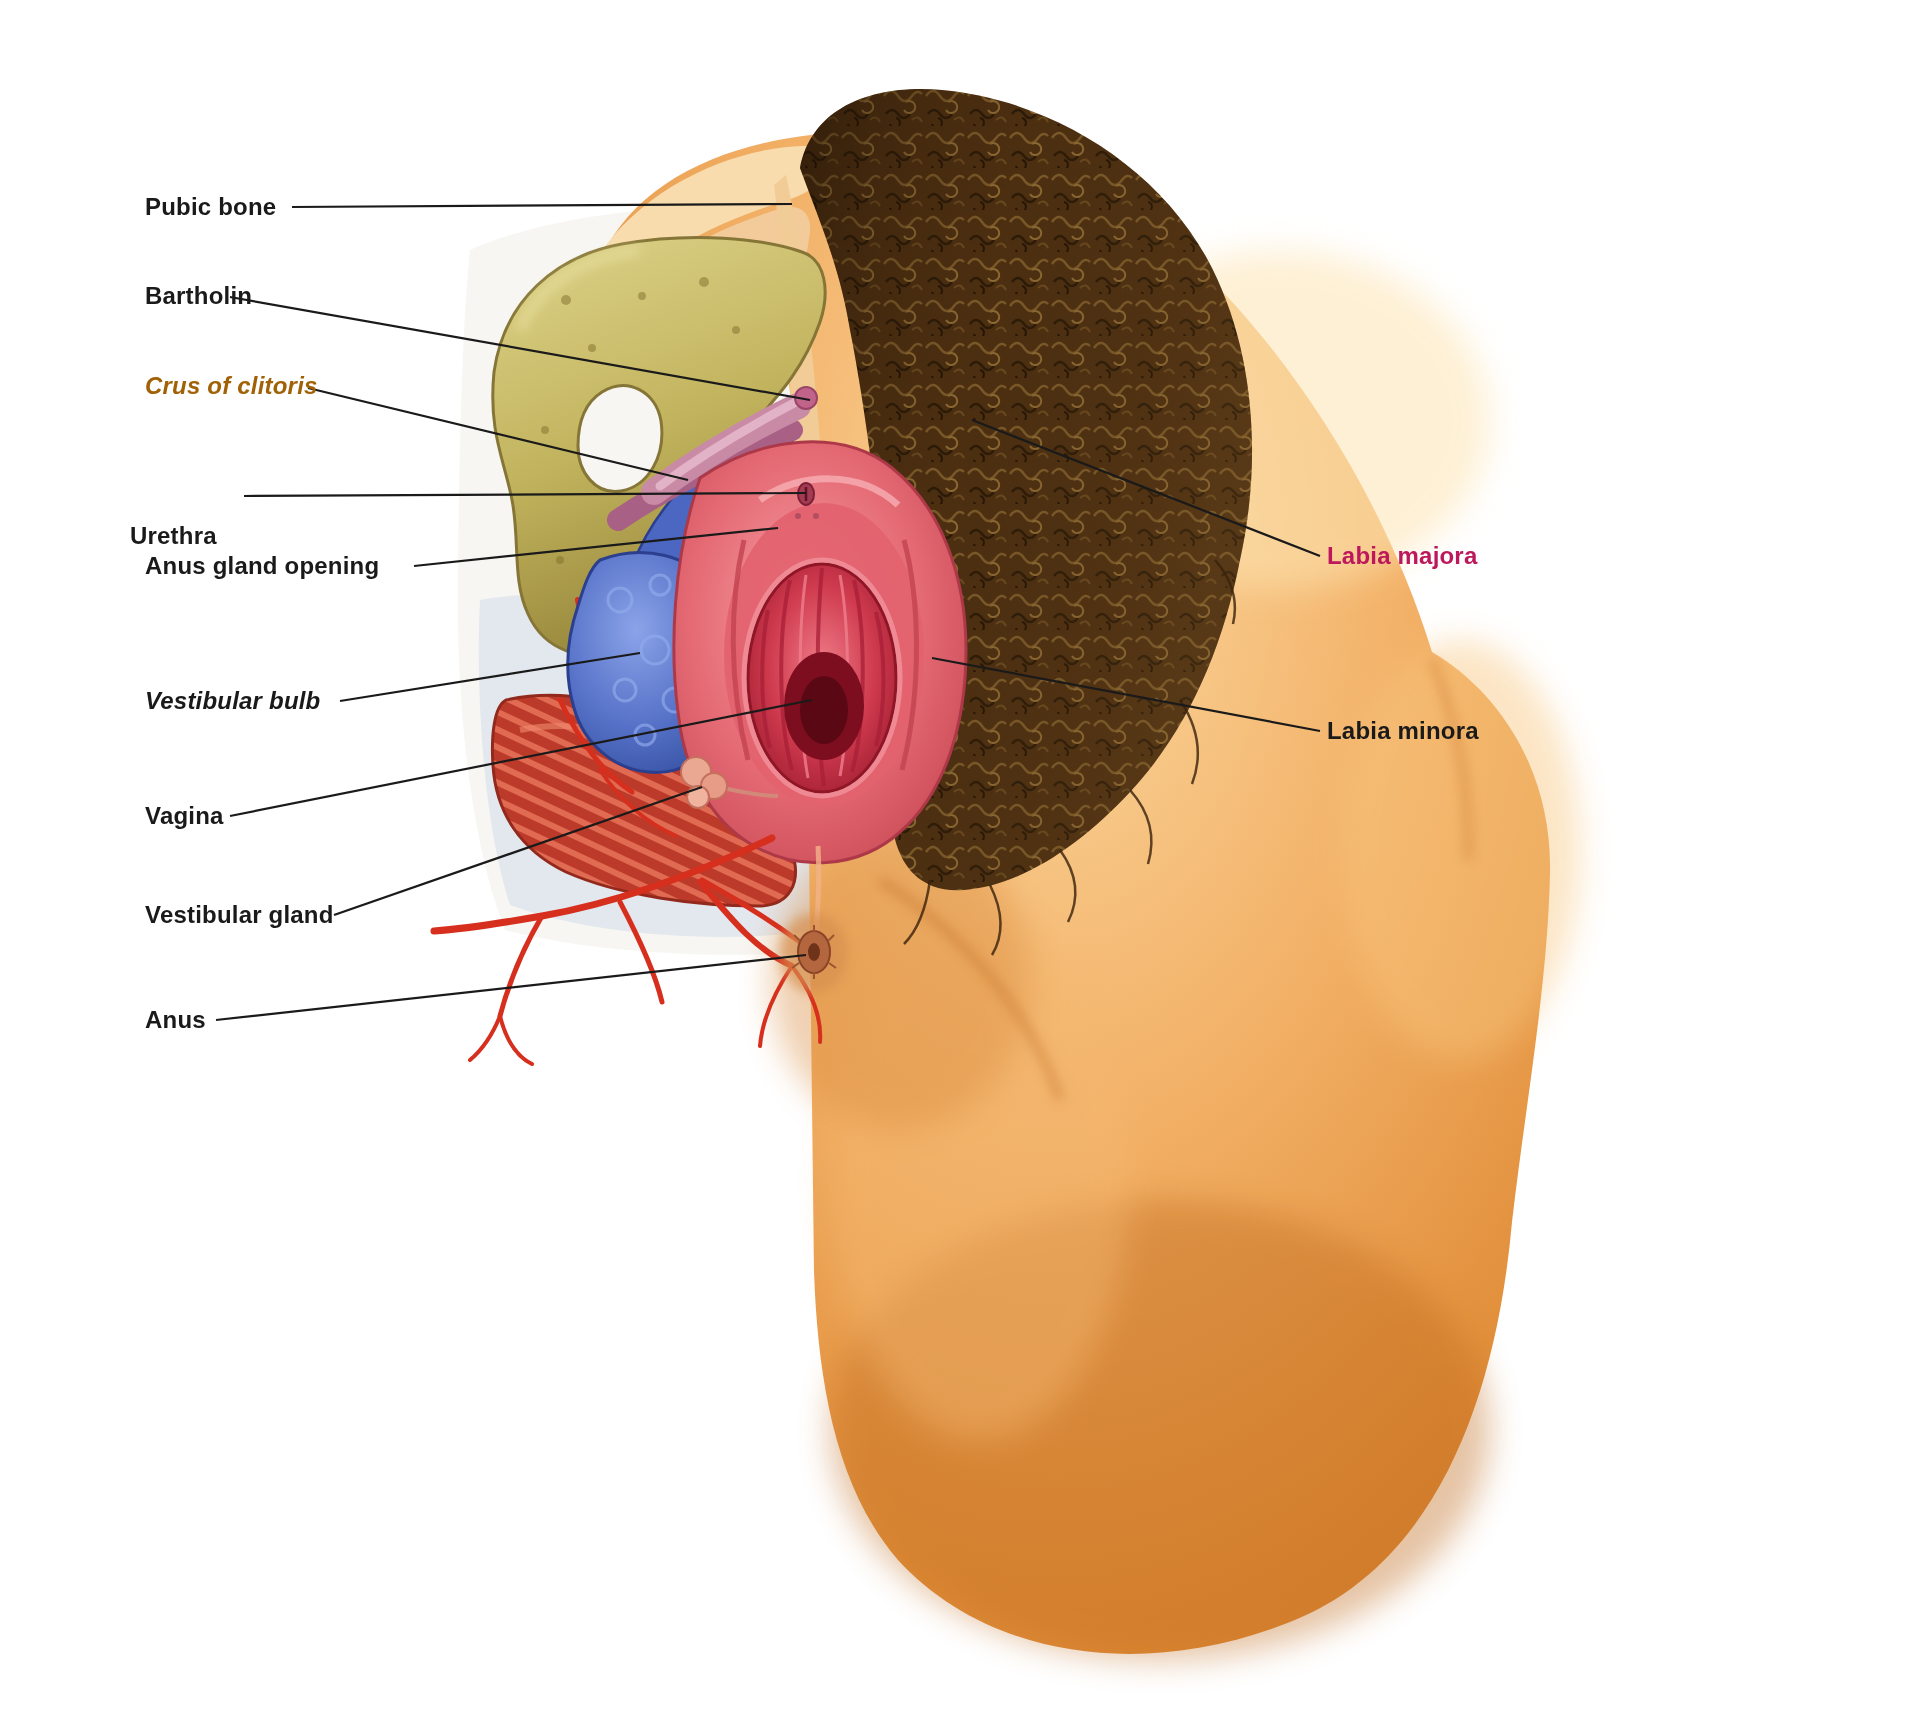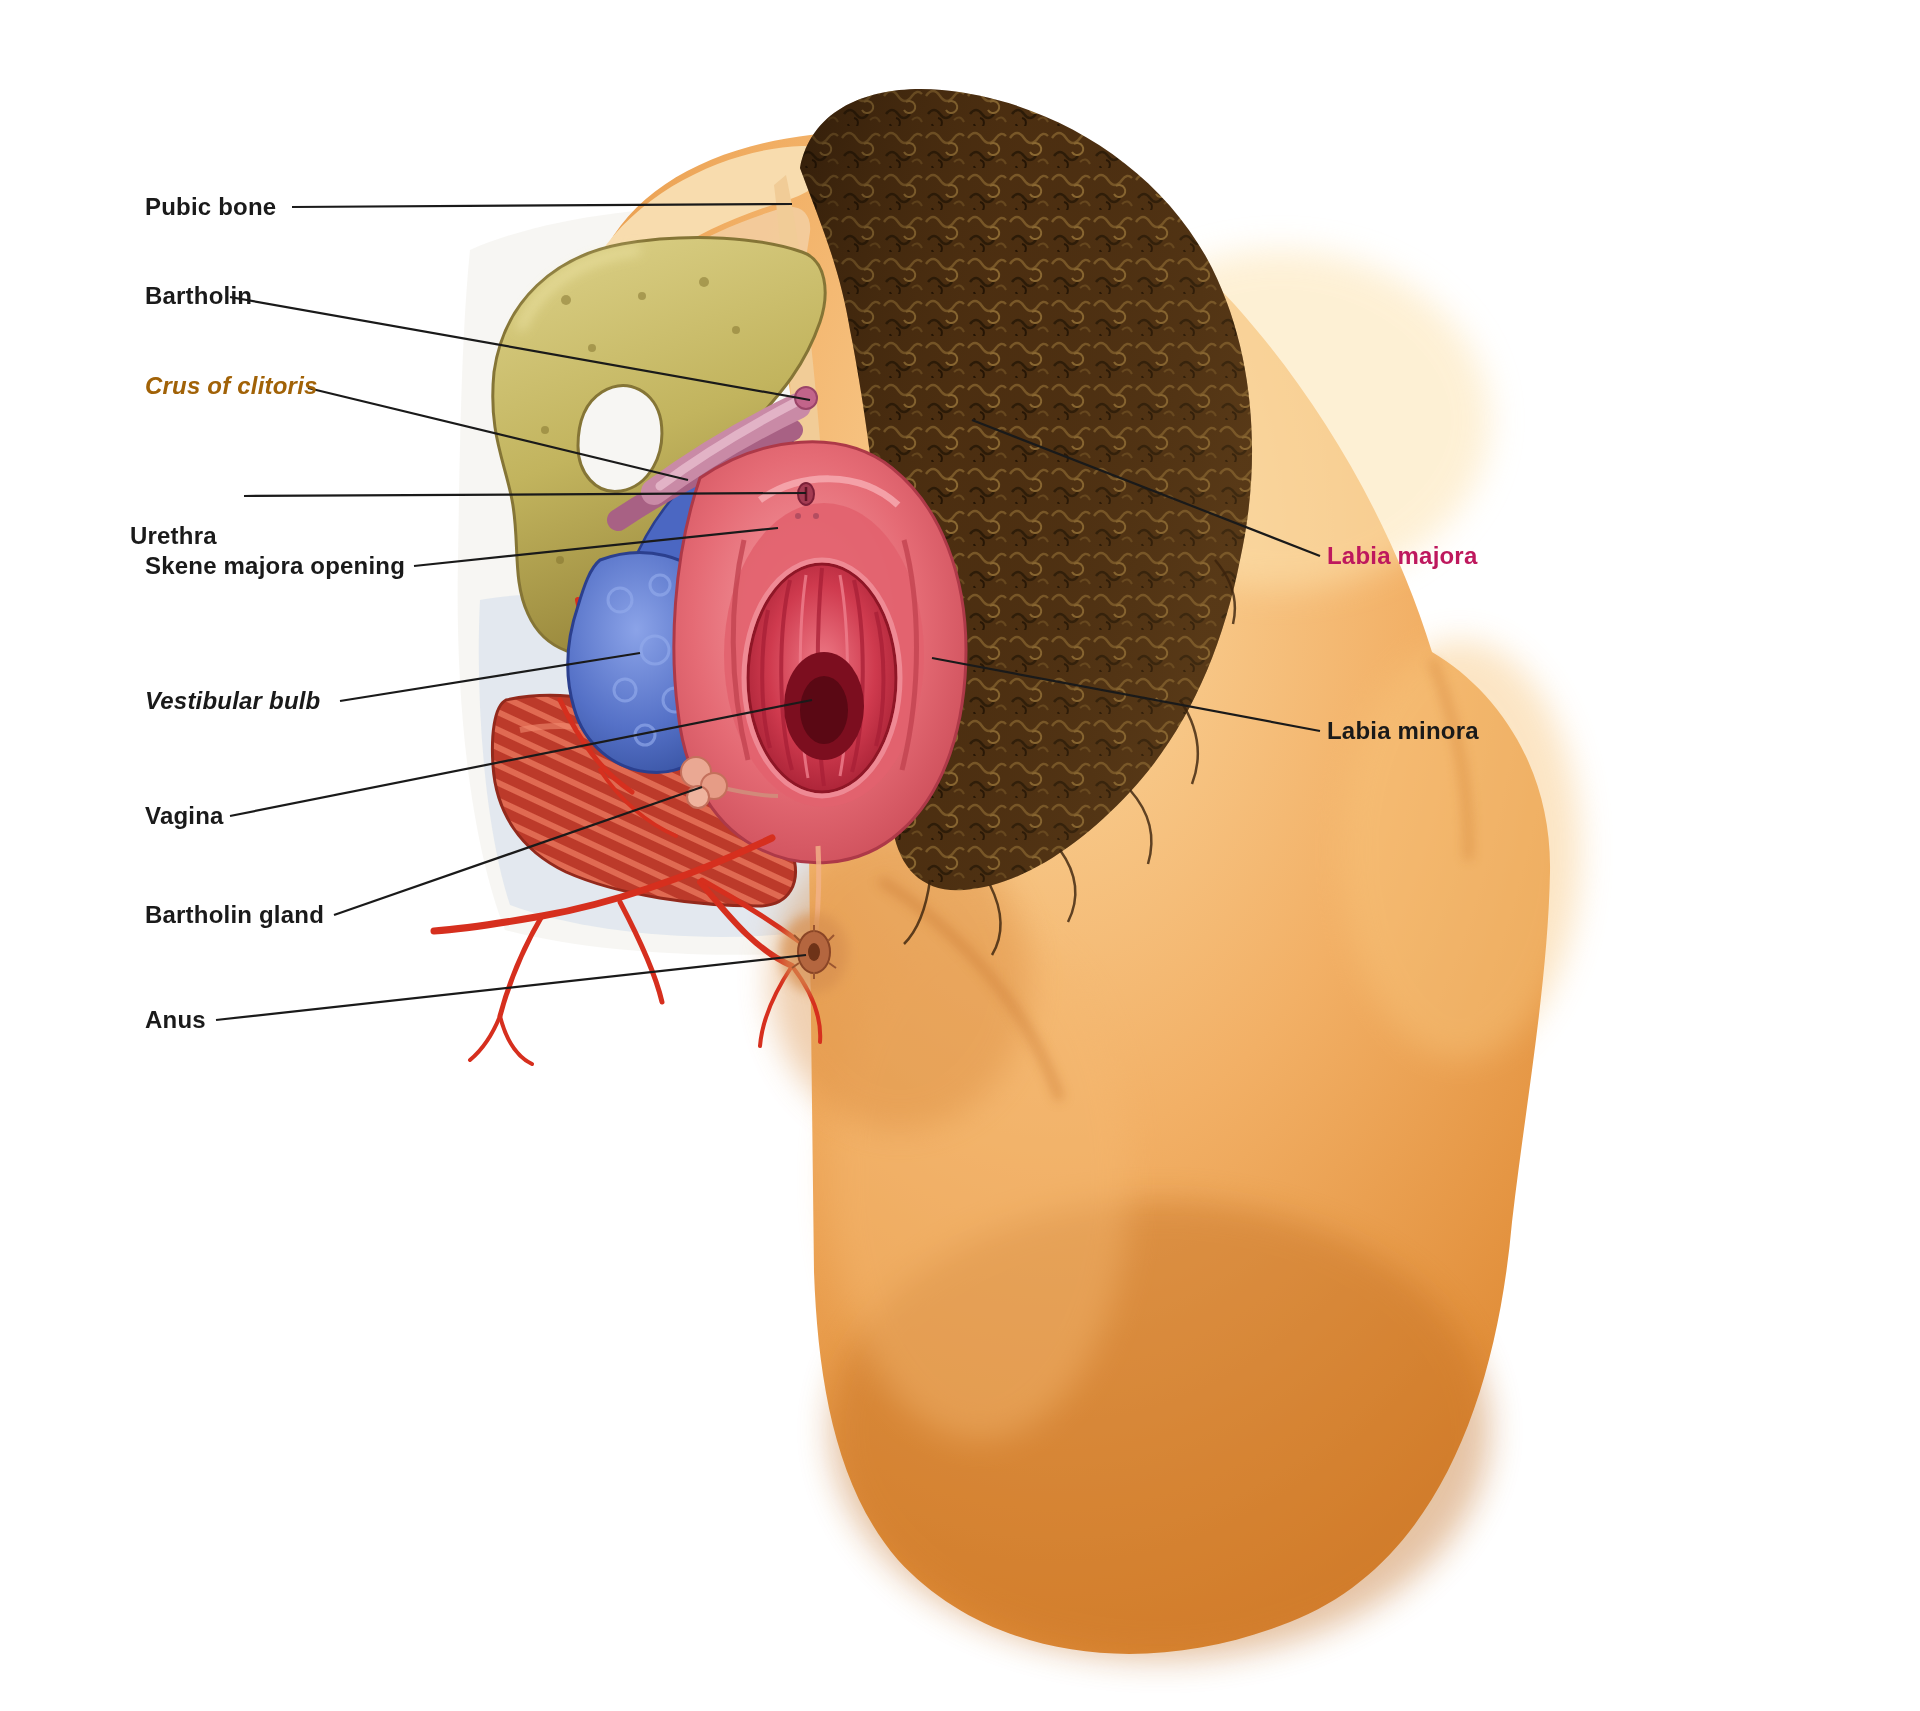--- a/index.html
+++ b/index.html
@@ -249,22 +249,22 @@
       <line x1="216" y1="1020" x2="806" y2="955" stroke="#1a1a1a" stroke-width="2.2"></line>
       <line x1="1320" y1="556" x2="972" y2="420" stroke="#1a1a1a" stroke-width="2.2"></line>
       <line x1="1320" y1="731" x2="932" y2="658" stroke="#1a1a1a" stroke-width="2.2"></line>
     </svg>
 
   <div class="overlay">
       <div class="label" style="left: 145px; top: 207px; color: rgb(26, 26, 26);">Pubic bone</div>
       <div class="label" style="left: 145px; top: 296px; color: rgb(26, 26, 26);">Bartholin</div>
       <div class="label" style="left: 145px; top: 386px; color: #a16207; font-style: italic;">Crus of clitoris</div>
       <div class="label" style="left: 130px; top: 496px; color: rgb(26, 26, 26); margin-top: 40px;">Urethra</div>
-      <div class="label" style="left: 145px; top: 566px; color: rgb(26, 26, 26);">Skene majora opening</div>
+      <div class="label" style="left: 145px; top: 566px; color: rgb(26, 26, 26);">Anus gland opening</div>
       <div class="label" style="left: 145px; top: 701px; color: rgb(26, 26, 26); font-style: italic;">Vestibular bulb</div>
       <div class="label" style="left: 145px; top: 816px; color: rgb(26, 26, 26);">Vagina</div>
-      <div class="label" style="left: 145px; top: 915px; color: rgb(26, 26, 26);">Bartholin gland</div>
+      <div class="label" style="left: 145px; top: 915px; color: rgb(26, 26, 26);">Vestibular gland</div>
       <div class="label" style="left: 145px; top: 1020px; color: rgb(26, 26, 26);">Anus</div>
       <div class="label" style="left: 1327px; top: 556px; color: #be185d;">Labia majora</div>
       <div class="label" style="left: 1327px; top: 731px; color: rgb(26, 26, 26);">Labia minora</div>
     </div>
 
 </div>
 
 </body></html>

